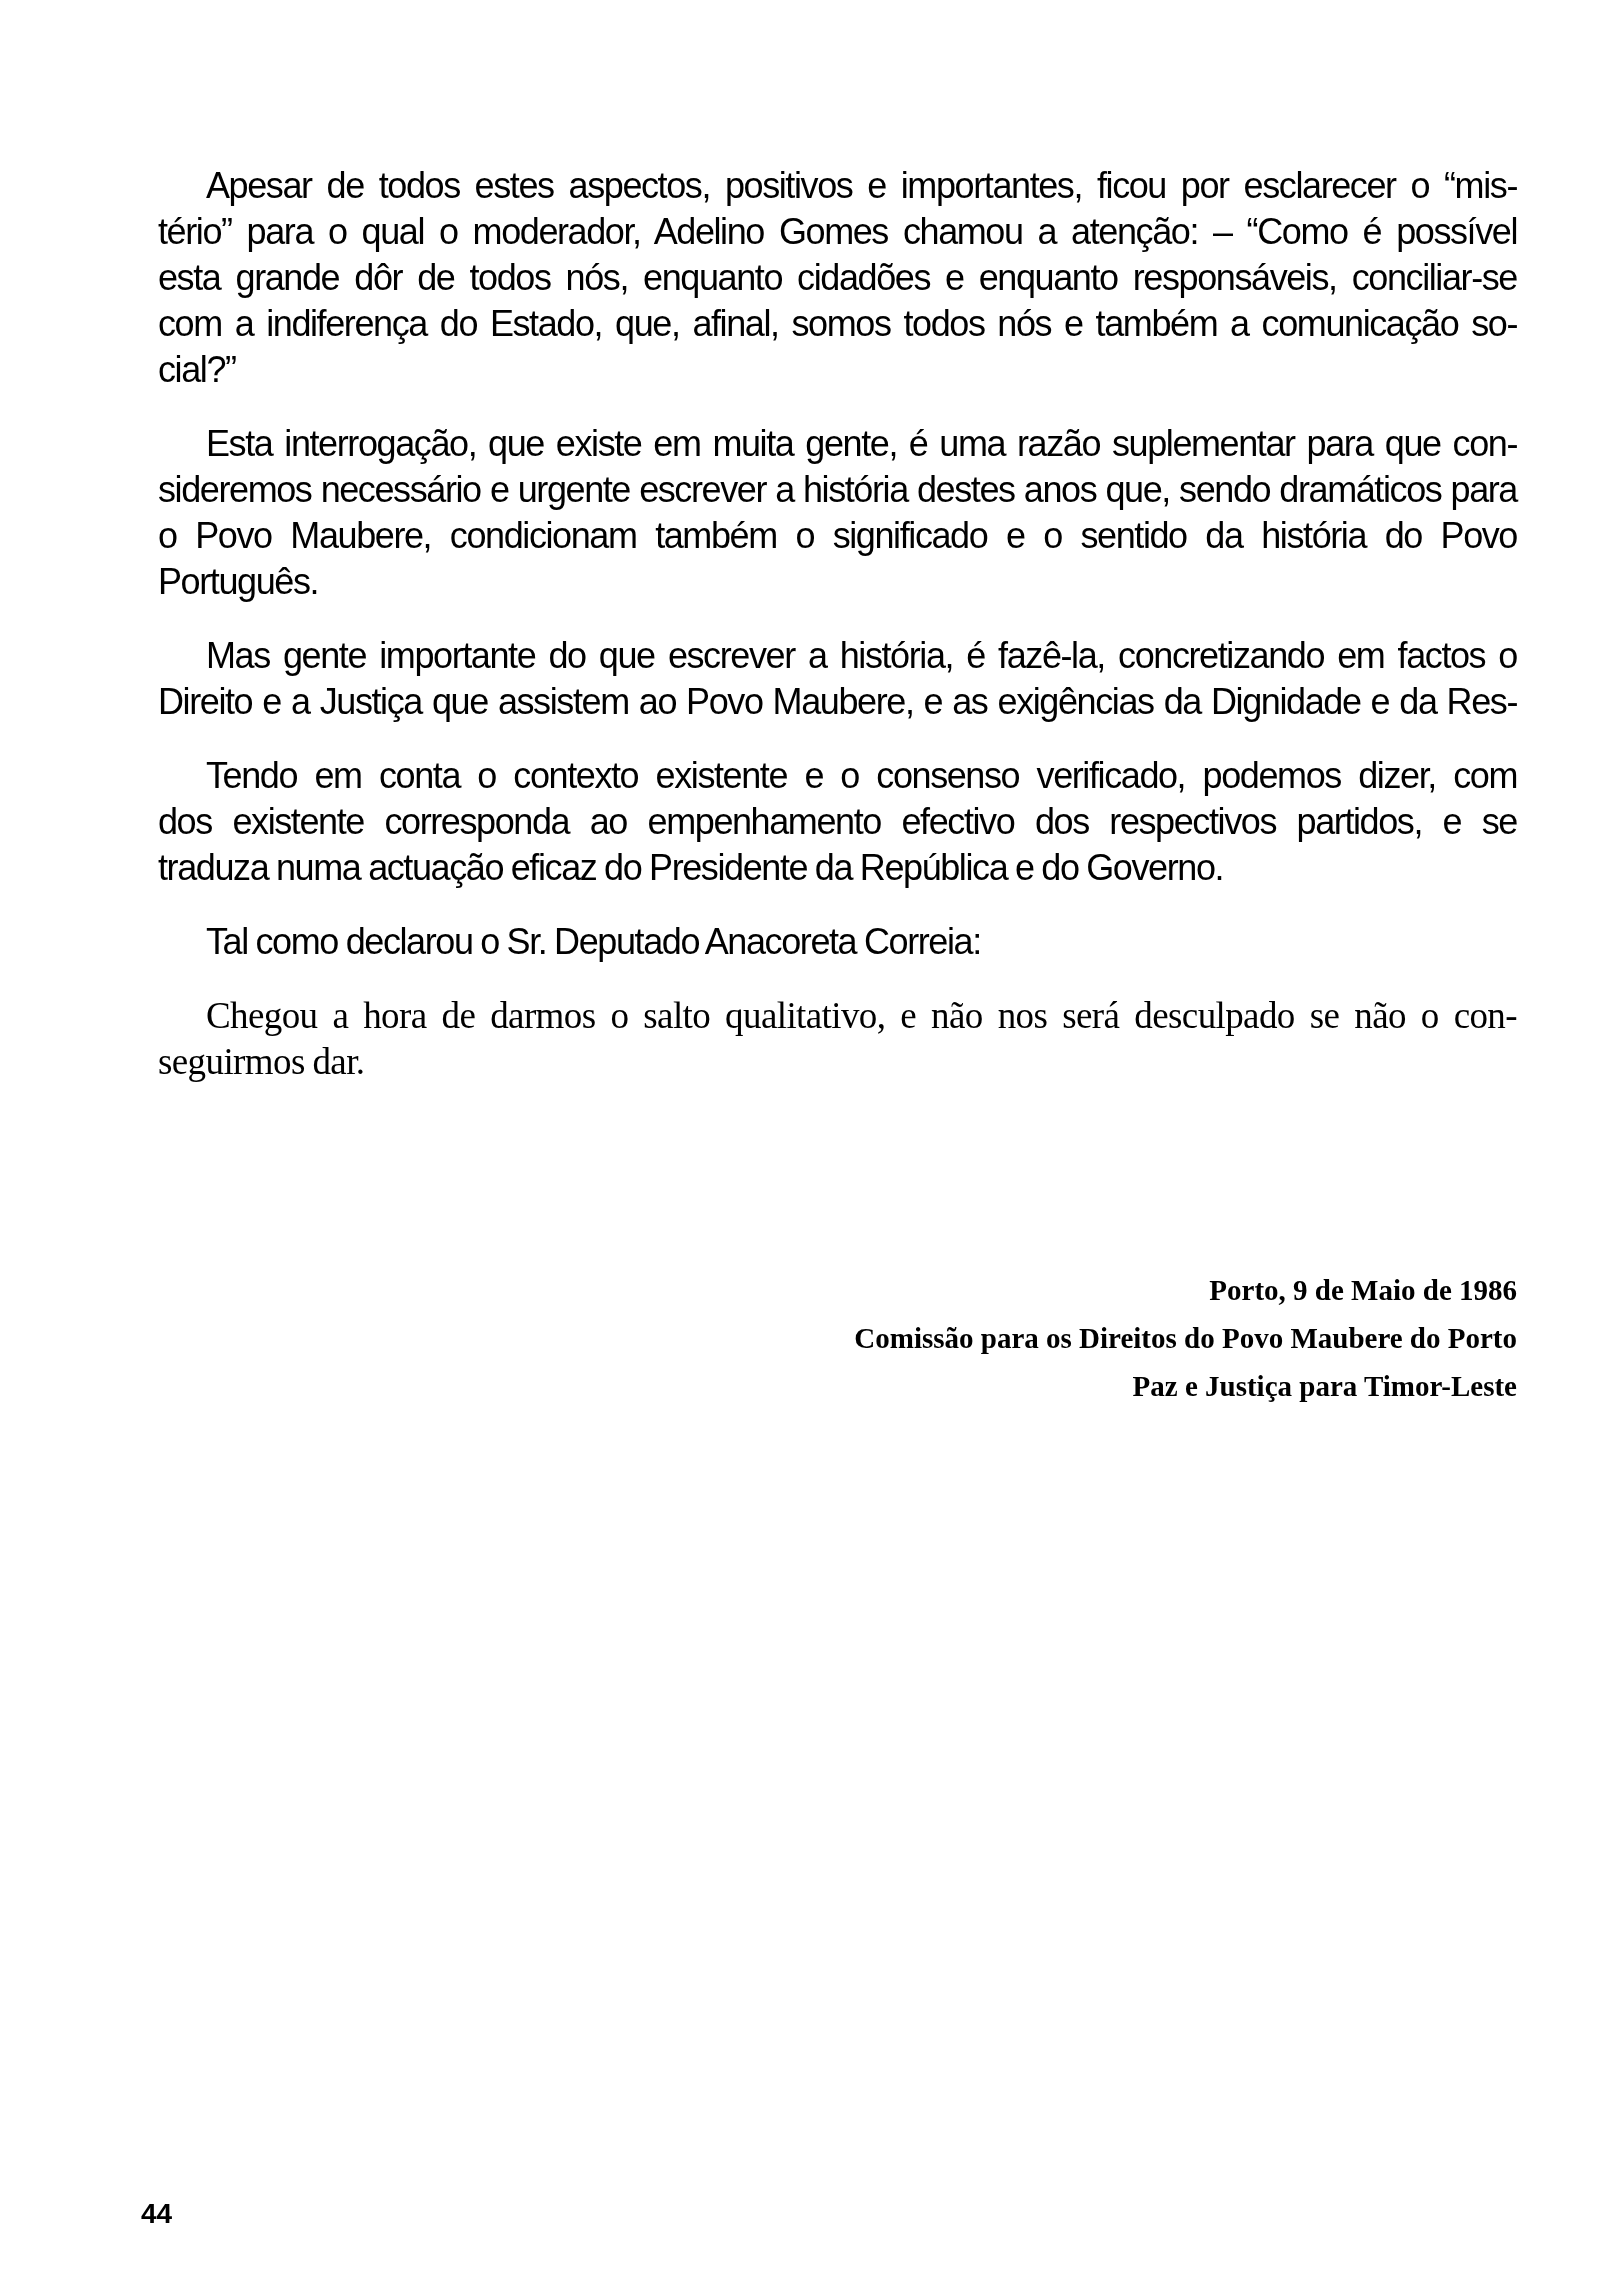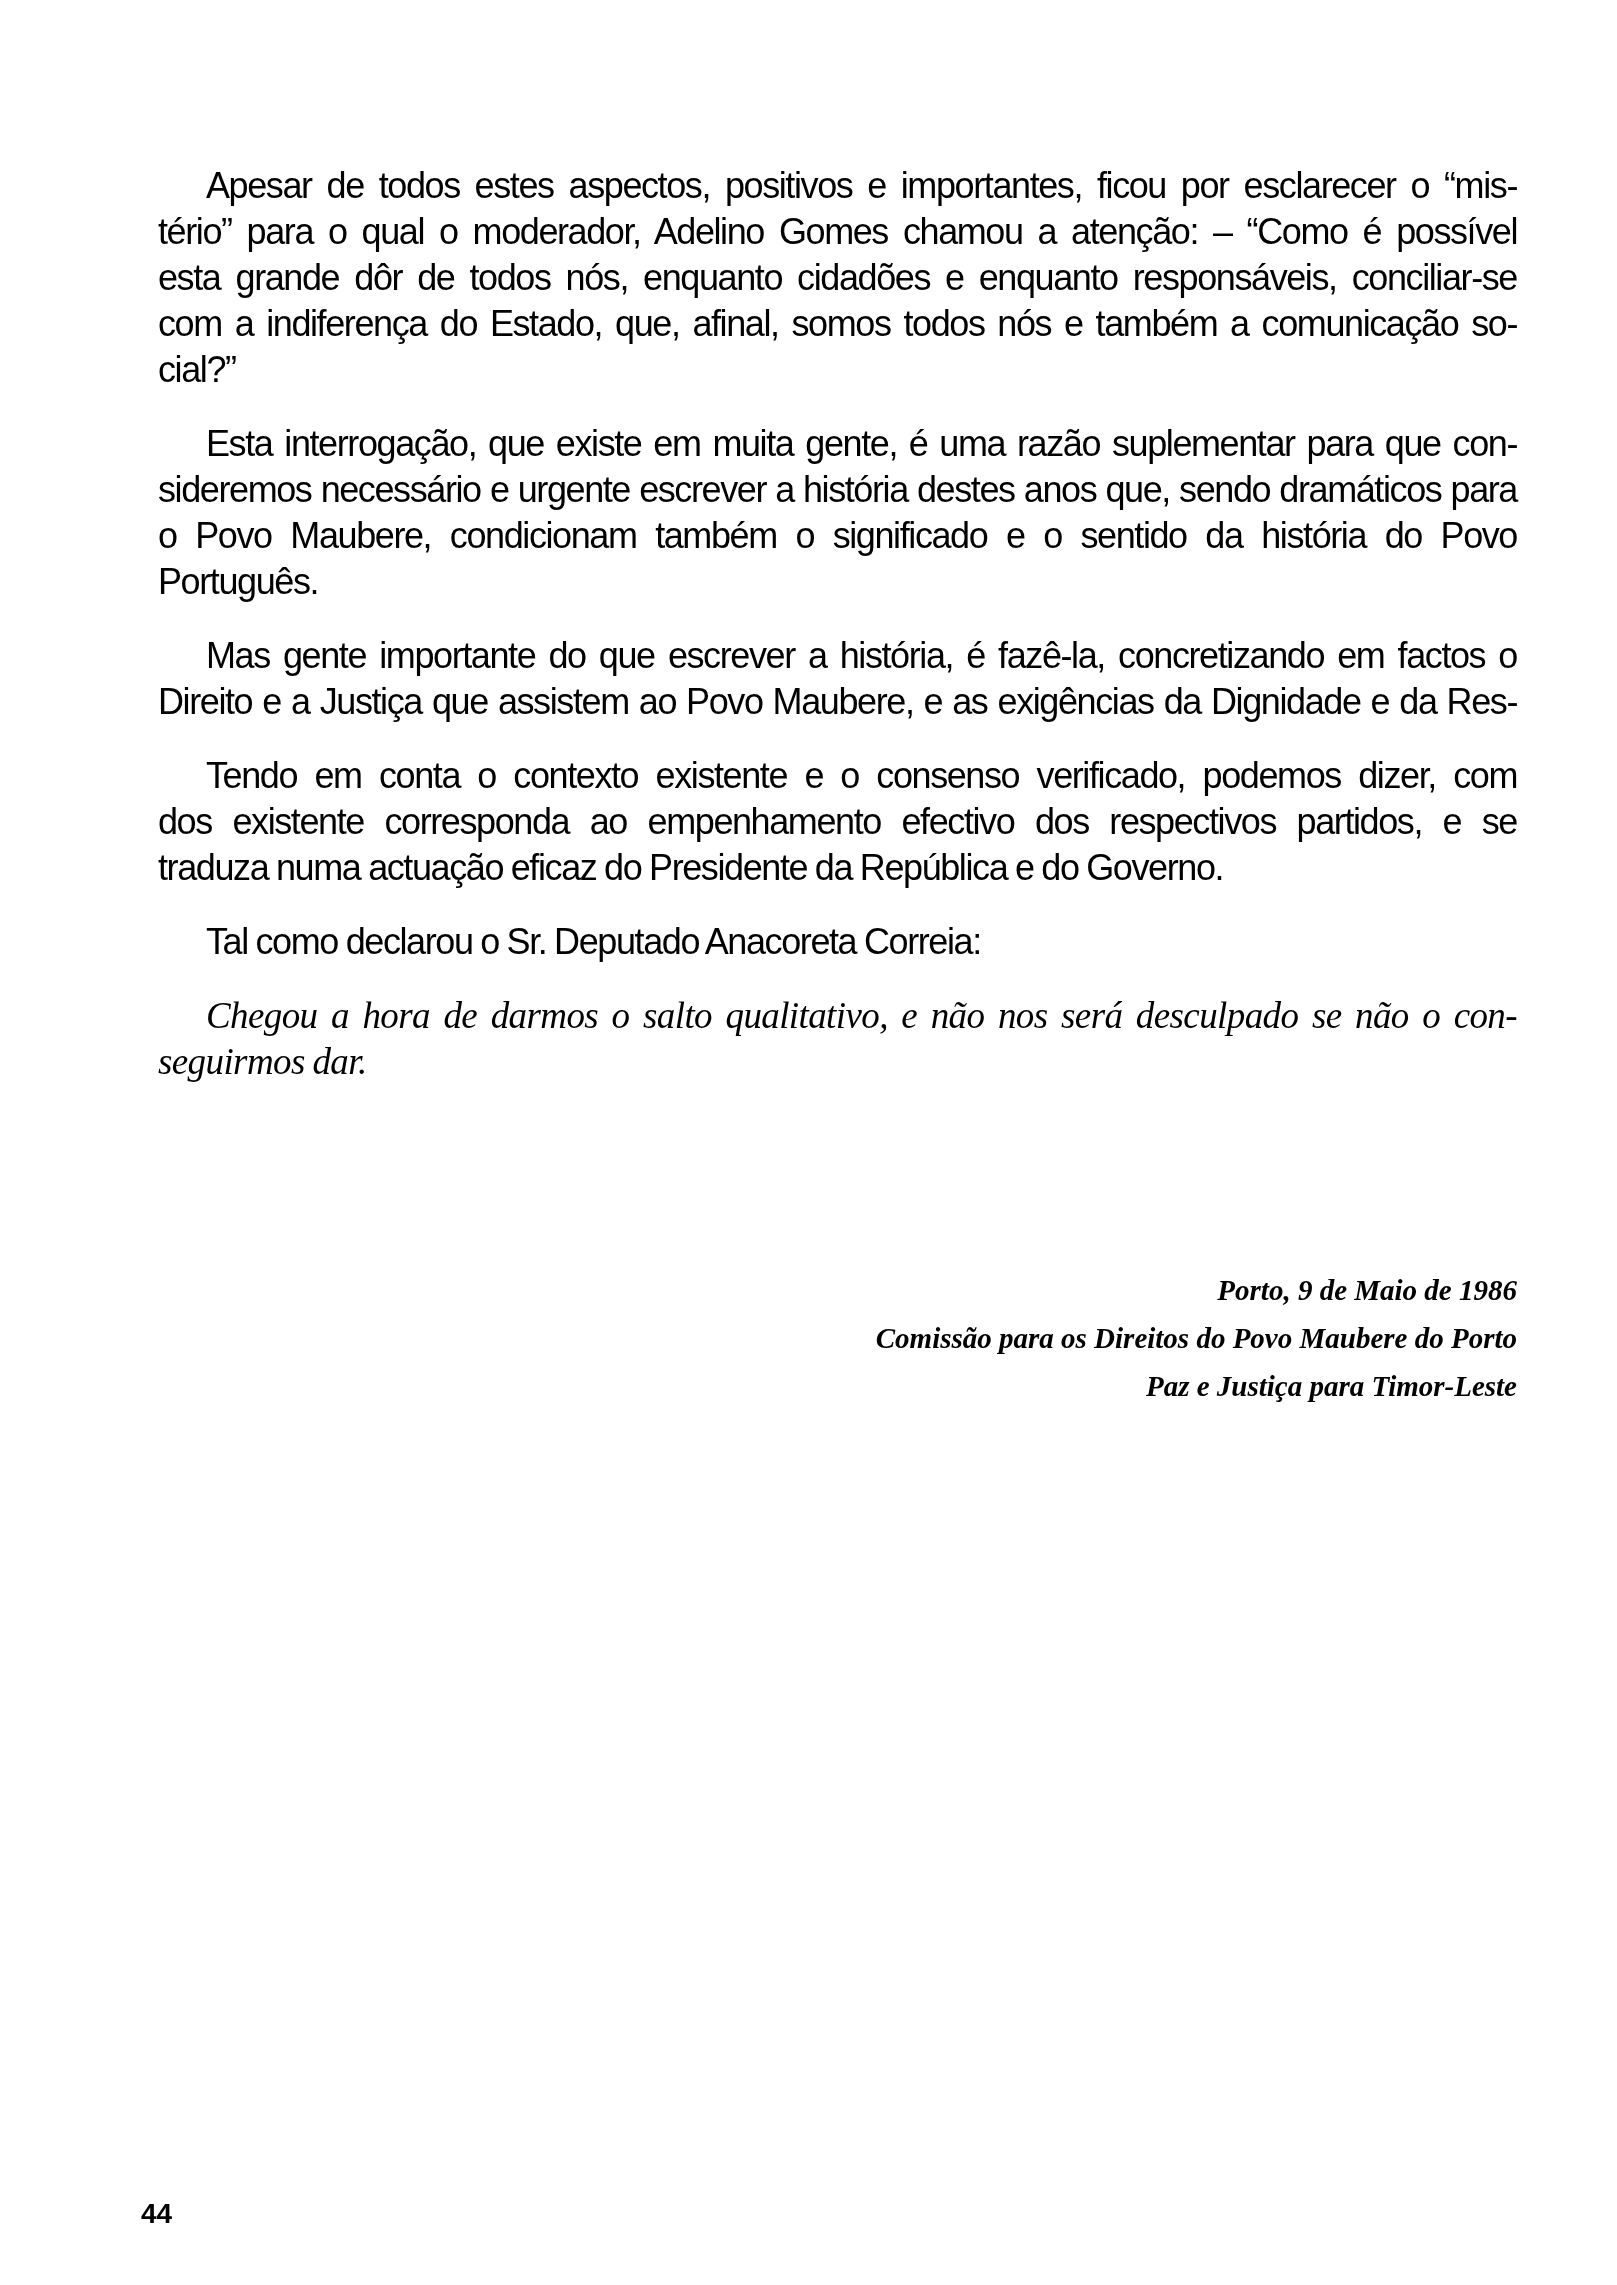--- a/index.html
+++ b/index.html
@@ -36,31 +36,29 @@
       word-spacing: -0.9px;
     }
     .block .line.last {
       text-align-last: left;
     }
     .block .line.indent {
       padding-left: 48px;
     }
     .block.quote .line {
       font-family: "Liberation Serif", serif;
-      font-style: italic;
       font-size: 37px;
       letter-spacing: -0.6px;
     }
     .signature {
       position: absolute;
       right: 101px;
       top: 1266px;
       text-align: right;
       font-family: "Liberation Serif", serif;
-      font-style: italic;
       font-weight: bold;
       font-size: 29px;
       line-height: 48px;
     }
     .signature .sig-line {
       display: block;
       white-space: nowrap;
     }
     .page-number {
       position: absolute;

